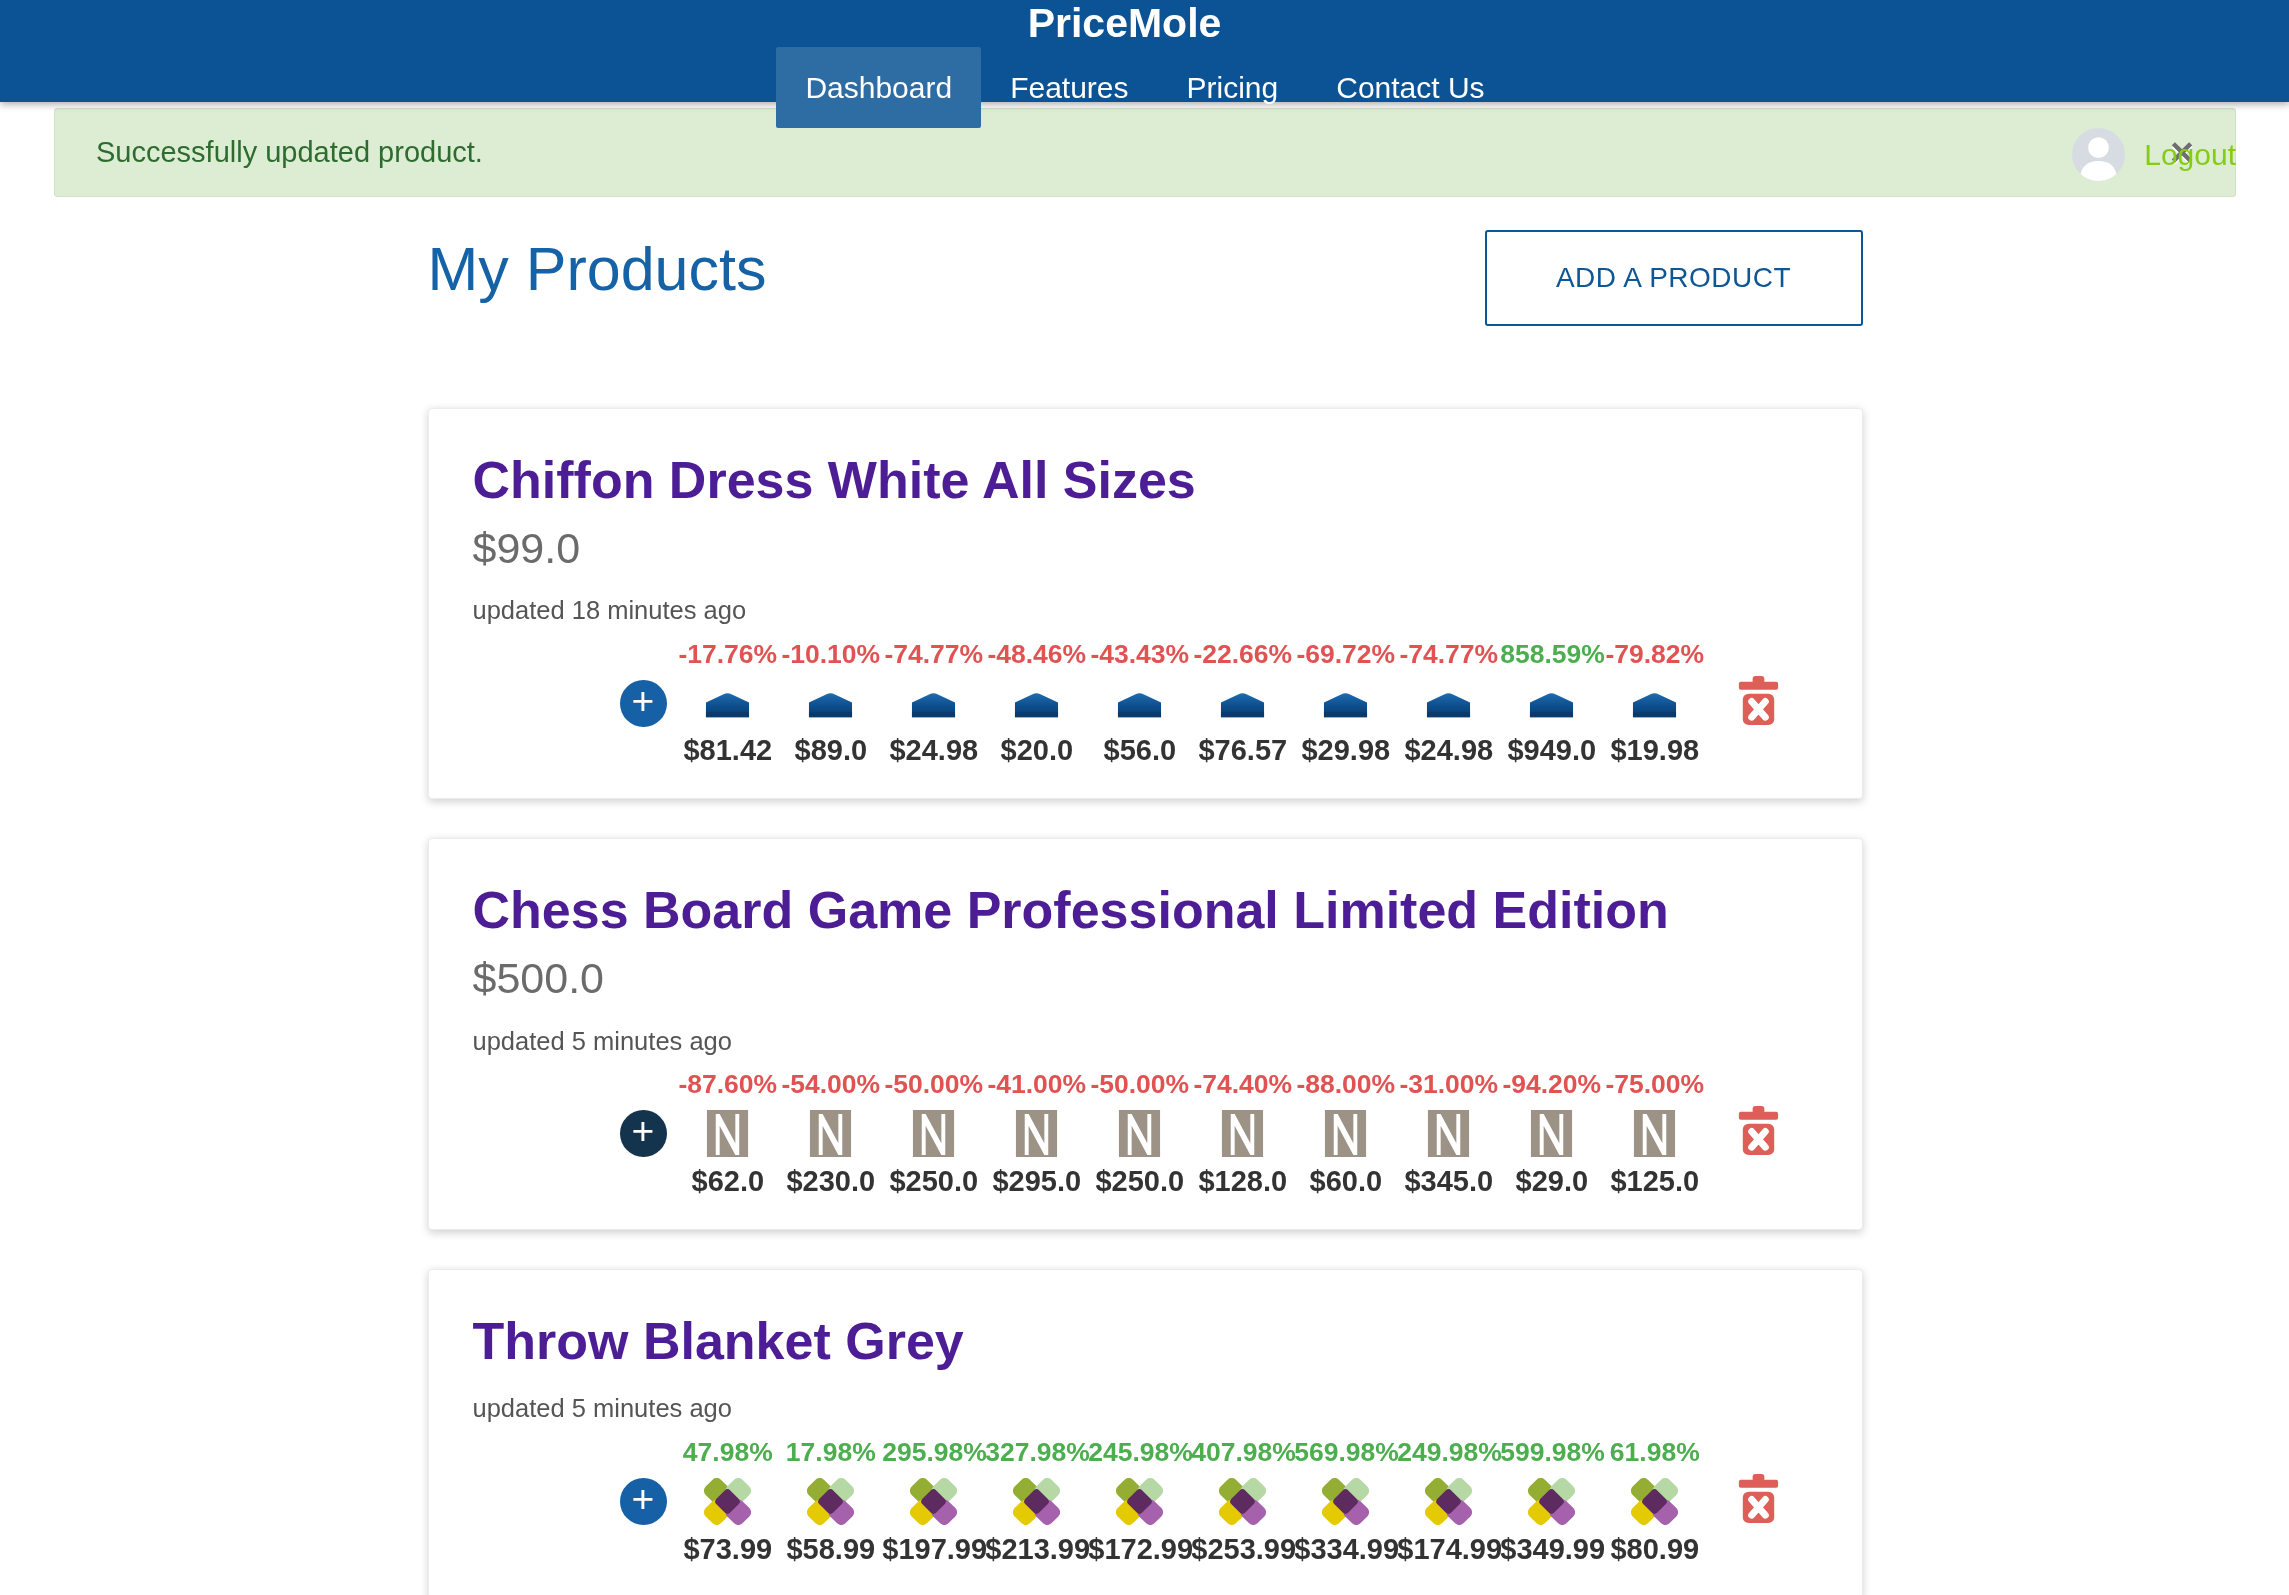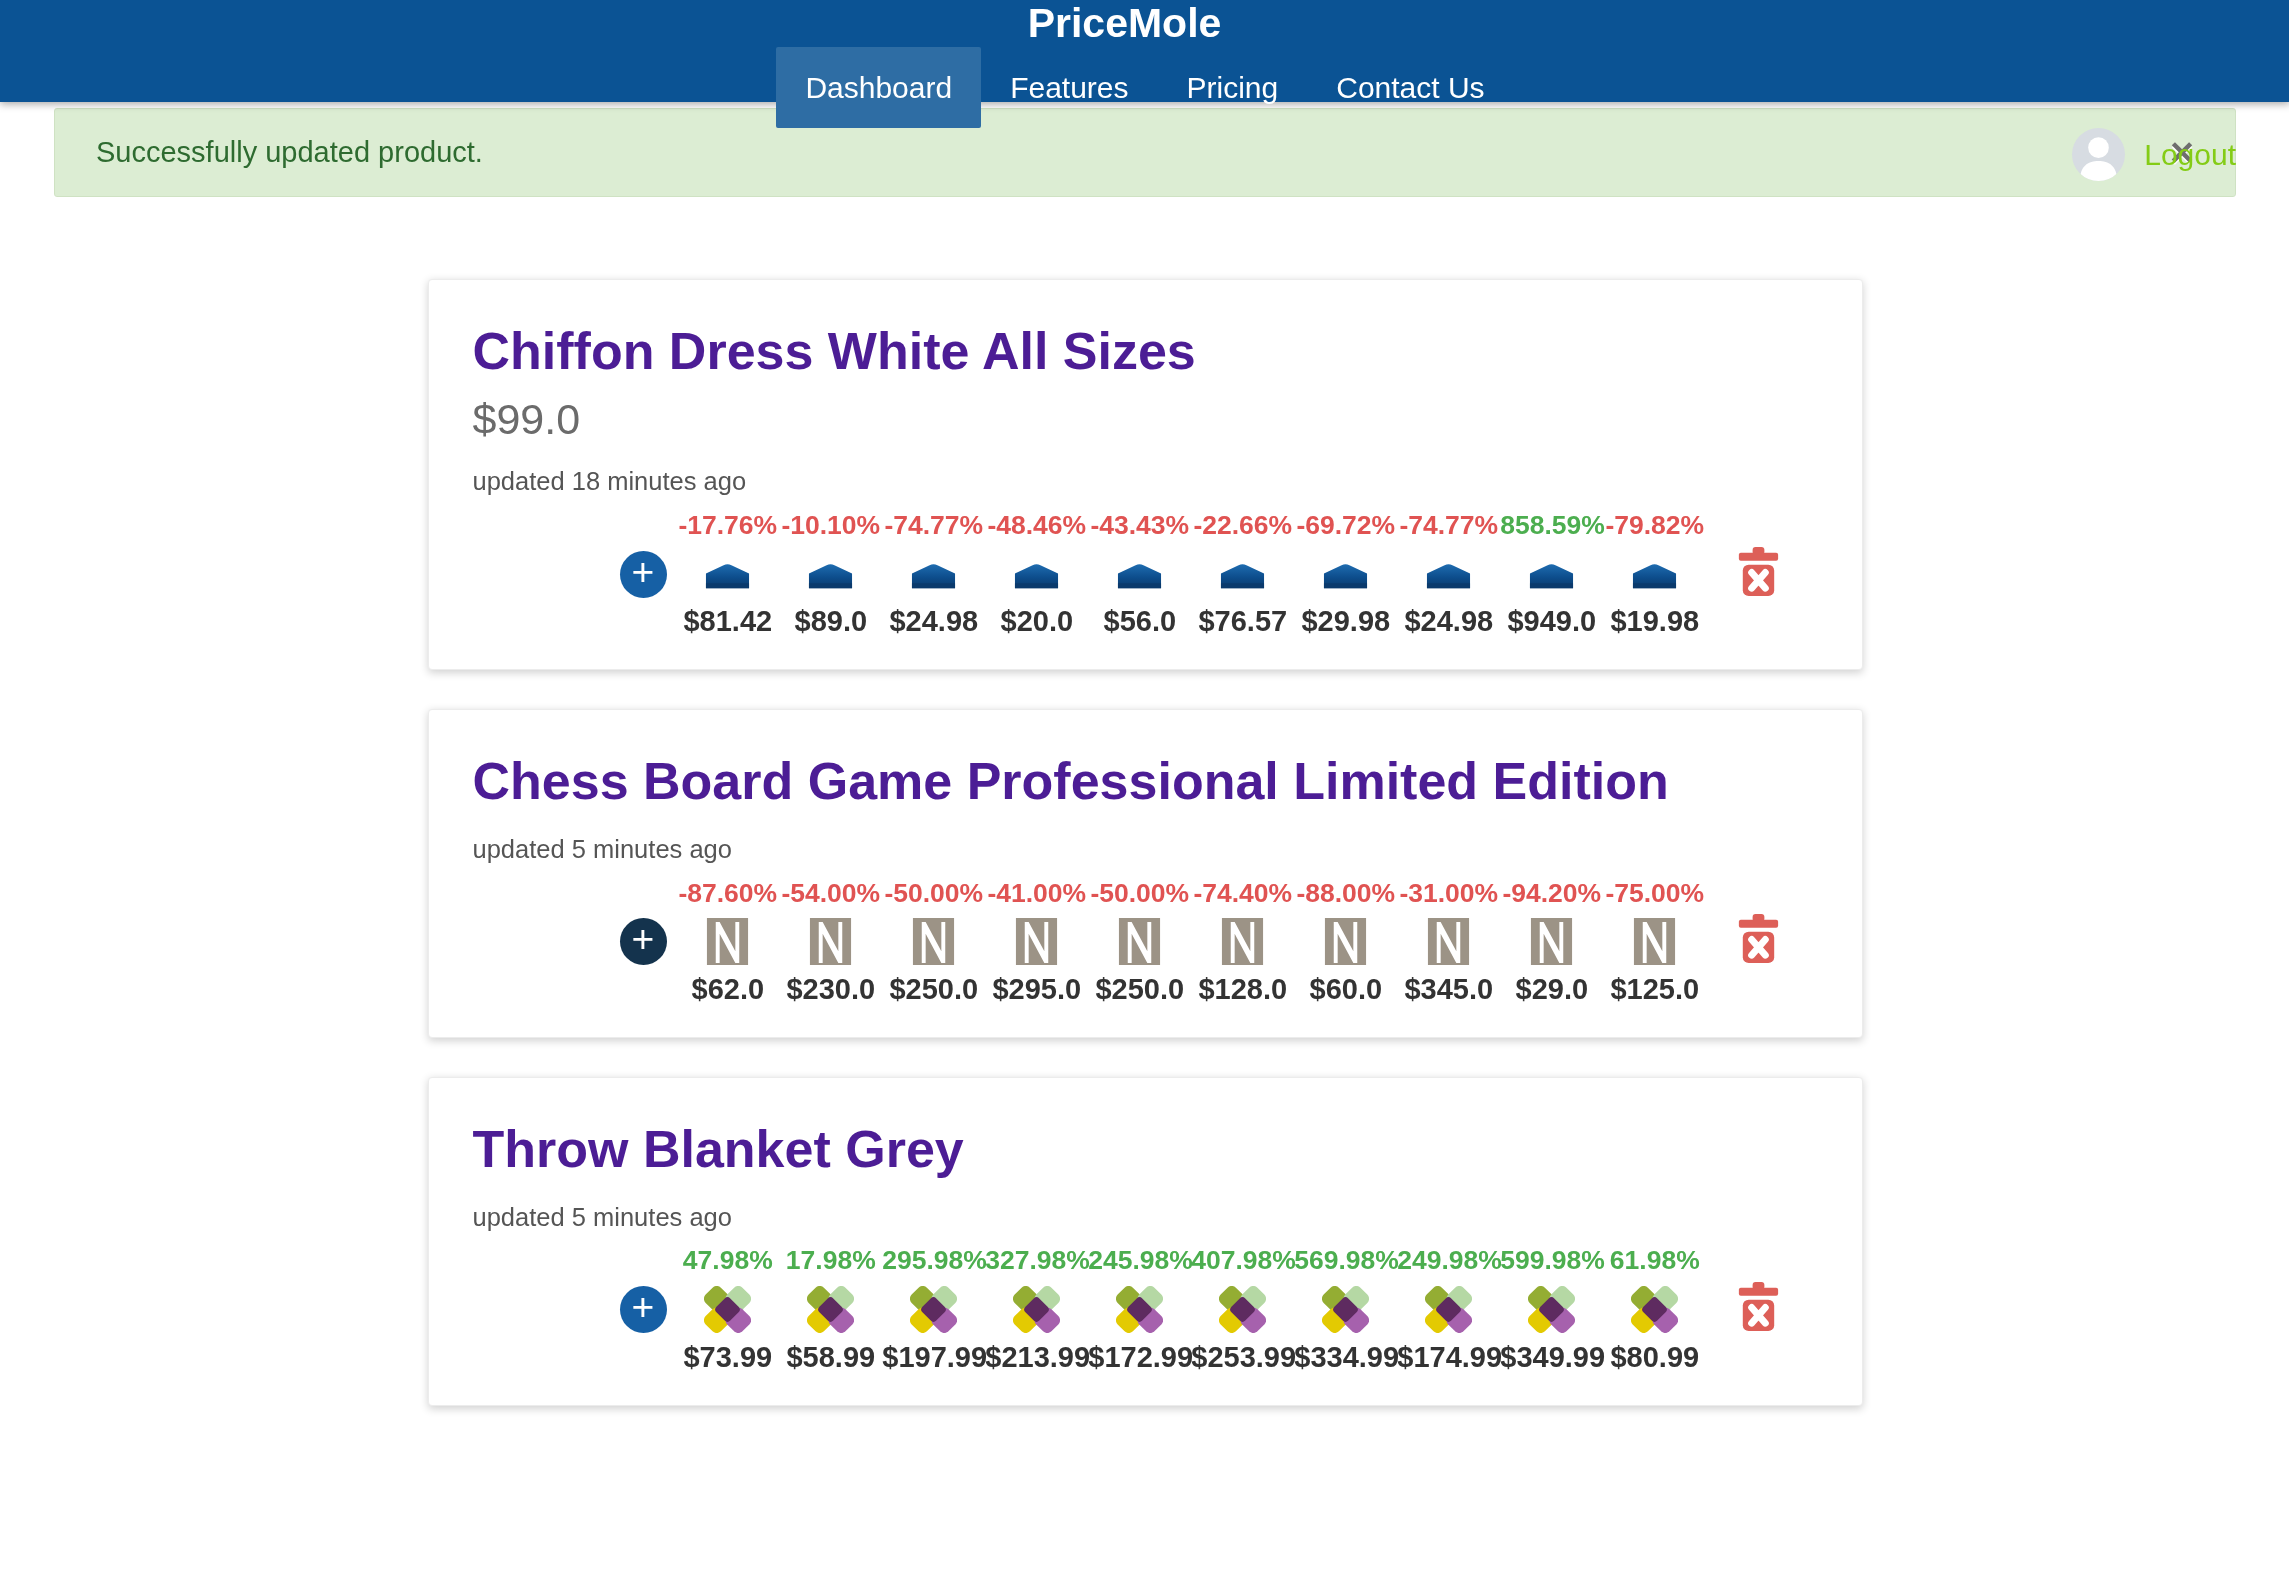--- a/index.html
+++ b/index.html
@@ -94,20 +94,24 @@
     <span class="logout">Logout</span>
   </div>
 </nav>
 
 <div class="alert">
   <span class="alert-msg">Successfully updated product.</span>
   <button class="alert-close">×</button>
 </div>
 
 <main>
+  <div class="page-header">
+    <h1 class="page-title">My Products</h1>
+    <button class="add-product">ADD A PRODUCT</button>
+  </div>
   <div id="products">
       <section class="card">
     <h2 class="ptitle">Chiffon Dress White All Sizes</h2>
     <div class="pprice">$99.0</div>
     <div class="pupdated">updated 18 minutes ago</div>
     <div class="strip">
       <button class="addc" style="background: rgb(22, 96, 165);">+</button>
       <div class="cols" style="display:flex">
             <div class="col">
     <div class="pct pct-down">-17.76%</div>
@@ -215,20 +219,21 @@
           <rect x="21" y="2" width="12" height="8" rx="3" fill="#dd5f58"></rect>
           <rect x="7" y="8" width="40" height="8" rx="2" fill="#dd5f58"></rect>
           <rect x="11" y="20" width="32" height="32" rx="6" fill="#dd5f58"></rect>
           <path d="M20 28 L34 44 M34 28 L20 44" stroke="#fff" stroke-width="7" stroke-linecap="round"></path>
         </svg>
       </button>
     </div>
   </section>
       <section class="card">
     <h2 class="ptitle">Chess Board Game Professional Limited Edition</h2>
+    <div class="pprice">$500.0</div>
     <div class="pupdated">updated 5 minutes ago</div>
     <div class="strip">
       <button class="addc" style="background: rgb(20, 51, 77);">+</button>
       <div class="cols" style="display:flex">
             <div class="col">
     <div class="pct pct-down">-87.60%</div>
     <div class="fav">
                 <svg viewBox="0 0 48 48">
     <rect x="3" y="0" width="42" height="48" fill="#9c9386"></rect>
     <path d="M12 46 L12 4 L16 4 L32 34 L32 4 L36 4 L36 46 L32 46 L16 16 L16 46 Z" fill="#fff"></path>

